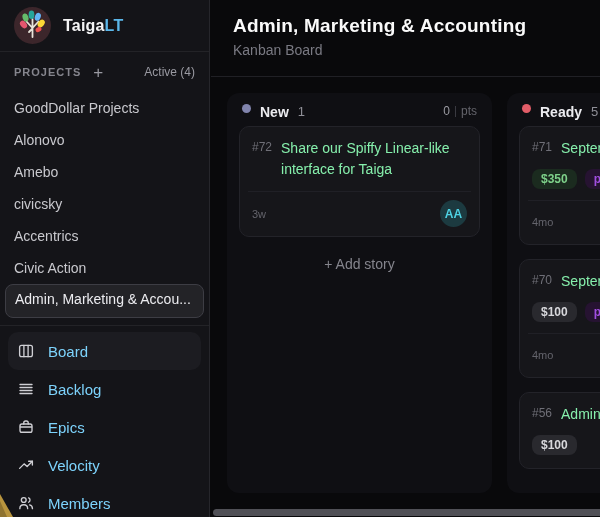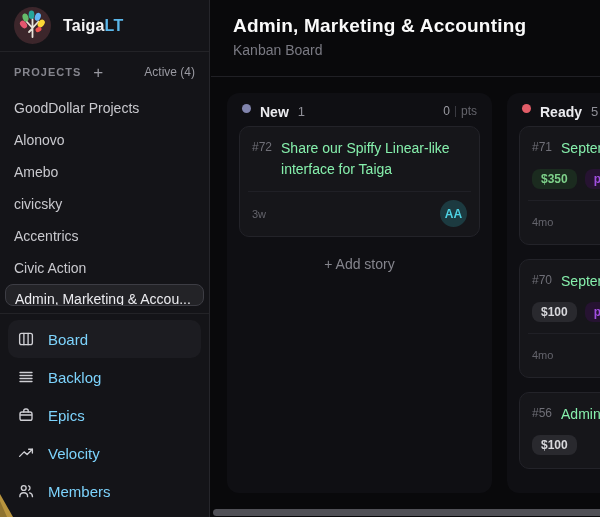--- a/index.html
+++ b/index.html
@@ -30,21 +30,21 @@
   .projects-label { font-size:11px; font-weight:bold; letter-spacing:1px; color:#85858d; }
   .add-project { font-size:17px; color:#9a9aa2; margin-left:12px; line-height:1; cursor:pointer; }
   .active-filter { margin-left:auto; font-size:12px; color:#9a9aa2; }
 
   .project-list { margin-top:2px; }
   .project-item {
     height:32px; line-height:32px; padding-left:14px; font-size:14px; color:#c9c9ce;
     white-space:nowrap; overflow:hidden; cursor:pointer;
   }
   .project-item.selected {
-    margin:0 5px; padding-left:9px; height:22px; line-height:28px;
+    margin:0 5px; padding-left:9px; height:34px; line-height:28px;
     background:#232327; border:1px solid #3d3d44; border-radius:8px; color:#ececf0;
   }
   .side-divider { border-top:1px solid #232327; margin-top:7px; }
 
   .nav-list { margin-top:6px; }
   .nav-item {
     height:38px; display:flex; align-items:center; padding-left:17px;
     font-size:15px; color:#7dd3fc; cursor:pointer;
   }
   .nav-item.selected { background:#1c1c21; border-radius:10px; margin:0 8px; padding-left:9px; }

